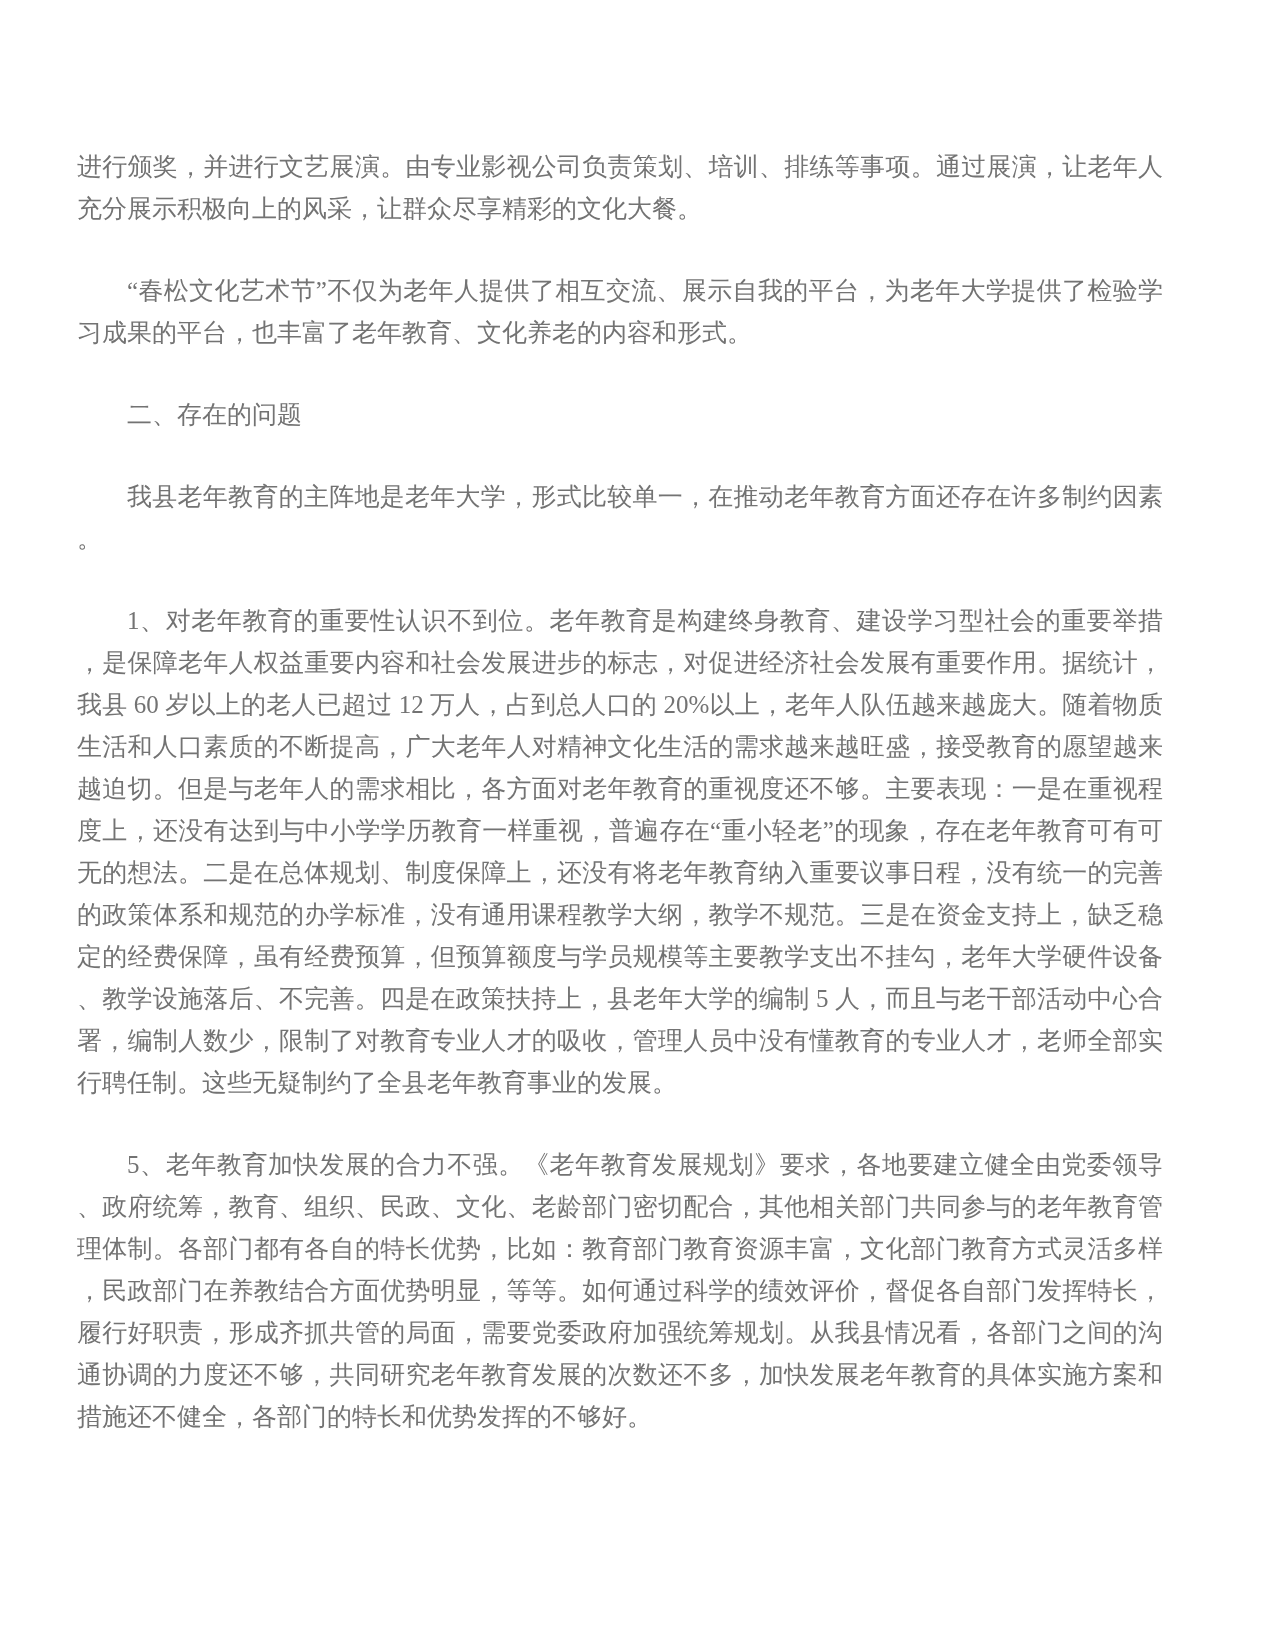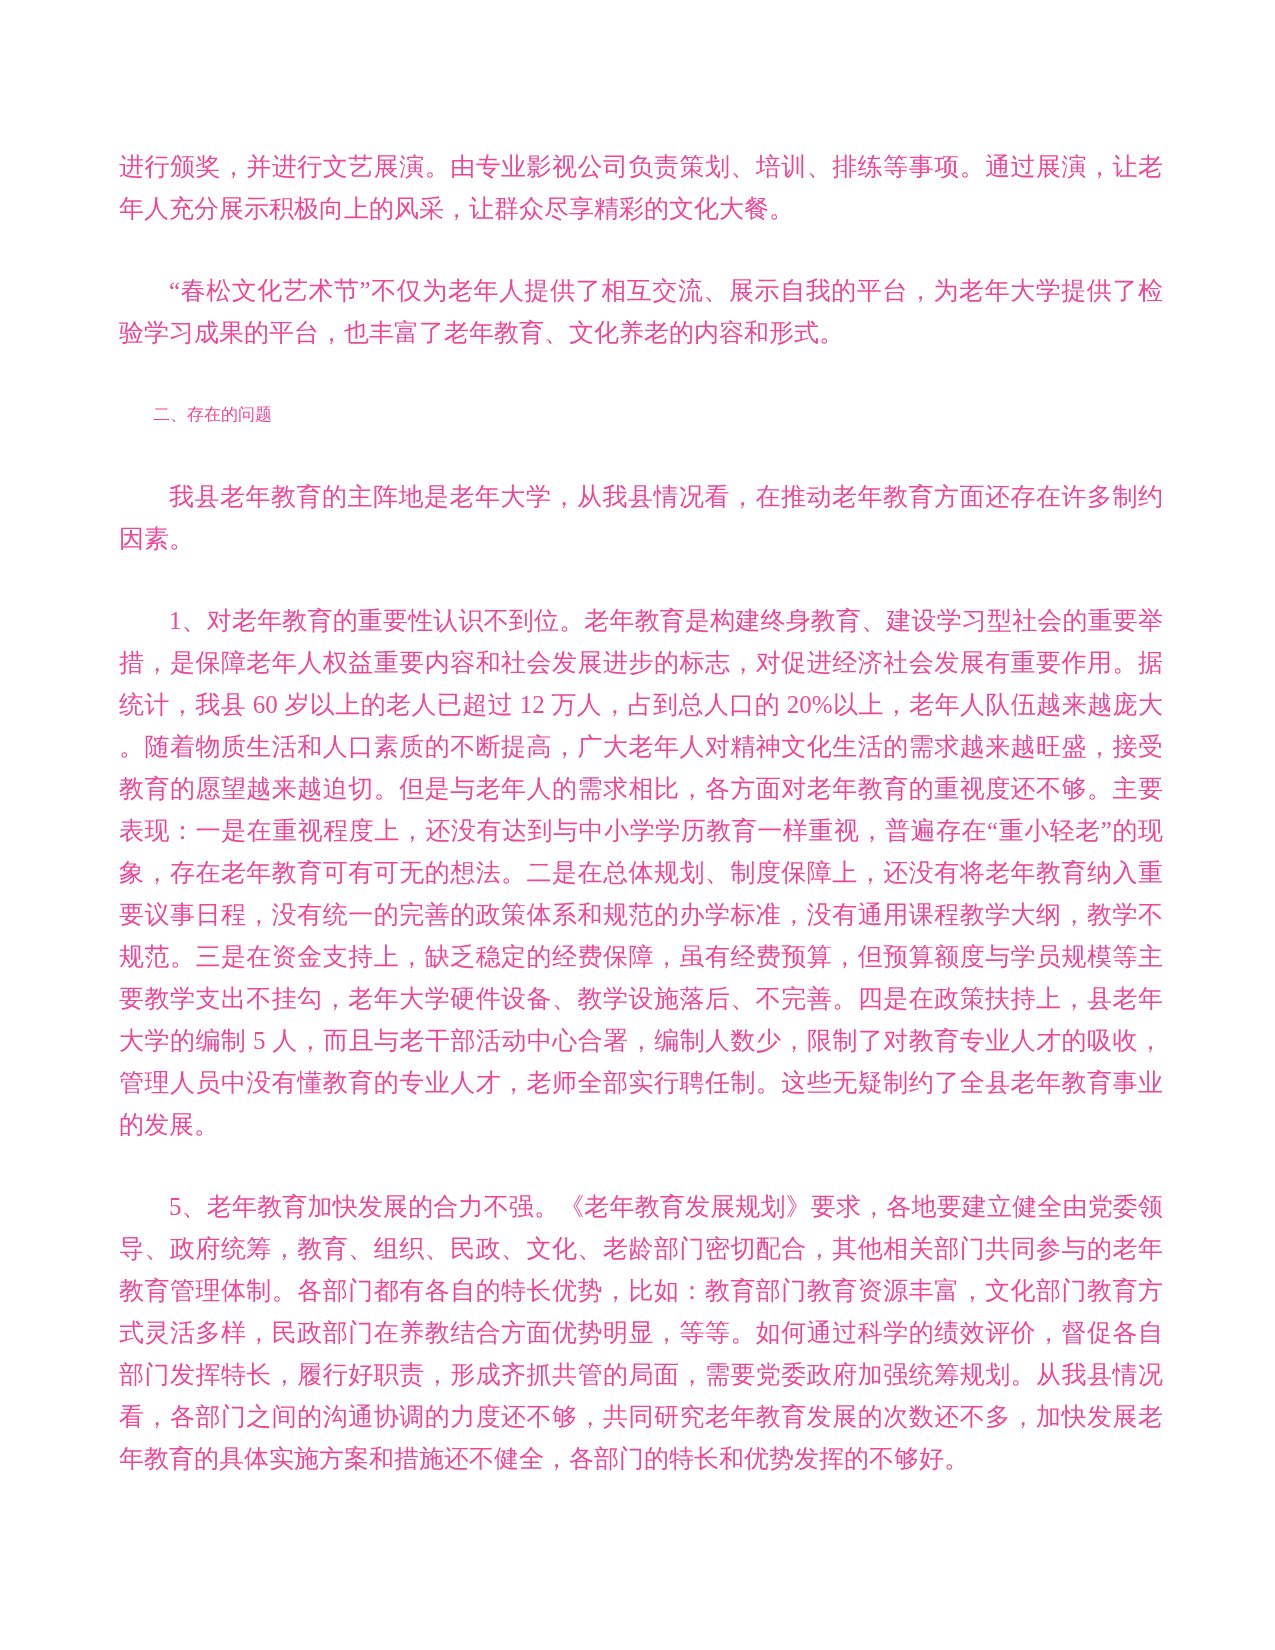--- a/index.html
+++ b/index.html
@@ -6,47 +6,47 @@
     margin: 0;
     padding: 0;
     background: #ffffff;
   }
   .page {
     position: relative;
     width: 1275px;
     height: 1650px;
     box-sizing: border-box;
     background: #ffffff;
-    padding: 146px 112px 0 119px;
+    padding: 146px 112px 0 77px;
     overflow: hidden;
     font-family: "Liberation Serif", "DejaVu Serif", serif;
     font-size: 25px;
     line-height: 42px;
-    color: #ec4899;
+    color: #737373;
     text-align: justify;
     word-break: break-all;
     line-break: anywhere;
     overflow-wrap: anywhere;
   }
   .para {
     margin: 0 0 22px 0;
     font-weight: normal;
   }
   .indent {
     text-indent: 2em;
     margin-top: 40px;
   }
   .heading {
-    font-size: 17px;
+    font-size: 25px;
     font-weight: normal;
   }
 </style>
 </head>
 <body>
 
 <div class="page">
   <p class="para">进行颁奖，并进行文艺展演。由专业影视公司负责策划、培训、排练等事项。通过展演，让老年人充分展示积极向上的风采，让群众尽享精彩的文化大餐。</p>
   <p class="para indent">“春松文化艺术节”不仅为老年人提供了相互交流、展示自我的平台，为老年大学提供了检验学习成果的平台，也丰富了老年教育、文化养老的内容和形式。</p>
   <p class="para indent heading">二、存在的问题</p>
-  <p class="para indent">我县老年教育的主阵地是老年大学，从我县情况看，在推动老年教育方面还存在许多制约因素。</p>
+  <p class="para indent">我县老年教育的主阵地是老年大学，形式比较单一，在推动老年教育方面还存在许多制约因素。</p>
   <p class="para indent">1、对老年教育的重要性认识不到位。老年教育是构建终身教育、建设学习型社会的重要举措，是保障老年人权益重要内容和社会发展进步的标志，对促进经济社会发展有重要作用。据统计，我县 60 岁以上的老人已超过 12 万人，占到总人口的 20%以上，老年人队伍越来越庞大。随着物质生活和人口素质的不断提高，广大老年人对精神文化生活的需求越来越旺盛，接受教育的愿望越来越迫切。但是与老年人的需求相比，各方面对老年教育的重视度还不够。主要表现：一是在重视程度上，还没有达到与中小学学历教育一样重视，普遍存在“重小轻老”的现象，存在老年教育可有可无的想法。二是在总体规划、制度保障上，还没有将老年教育纳入重要议事日程，没有统一的完善的政策体系和规范的办学标准，没有通用课程教学大纲，教学不规范。三是在资金支持上，缺乏稳定的经费保障，虽有经费预算，但预算额度与学员规模等主要教学支出不挂勾，老年大学硬件设备、教学设施落后、不完善。四是在政策扶持上，县老年大学的编制 5 人，而且与老干部活动中心合署，编制人数少，限制了对教育专业人才的吸收，管理人员中没有懂教育的专业人才，老师全部实行聘任制。这些无疑制约了全县老年教育事业的发展。</p>
   <p class="para indent">5、老年教育加快发展的合力不强。《老年教育发展规划》要求，各地要建立健全由党委领导、政府统筹，教育、组织、民政、文化、老龄部门密切配合，其他相关部门共同参与的老年教育管理体制。各部门都有各自的特长优势，比如：教育部门教育资源丰富，文化部门教育方式灵活多样，民政部门在养教结合方面优势明显，等等。如何通过科学的绩效评价，督促各自部门发挥特长，履行好职责，形成齐抓共管的局面，需要党委政府加强统筹规划。从我县情况看，各部门之间的沟通协调的力度还不够，共同研究老年教育发展的次数还不多，加快发展老年教育的具体实施方案和措施还不健全，各部门的特长和优势发挥的不够好。</p>
 </div>
 
 </body></html>

